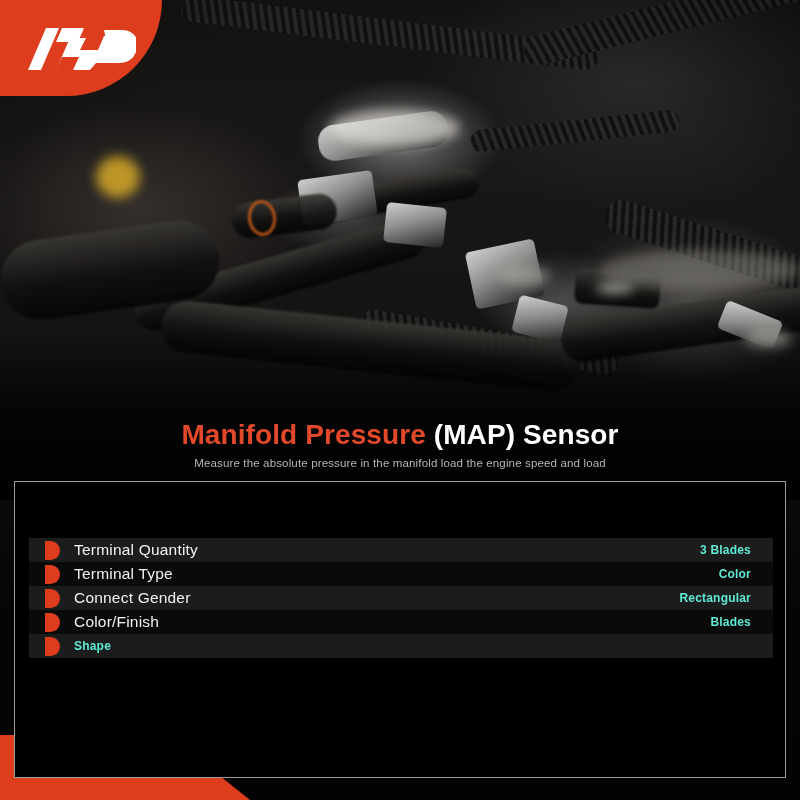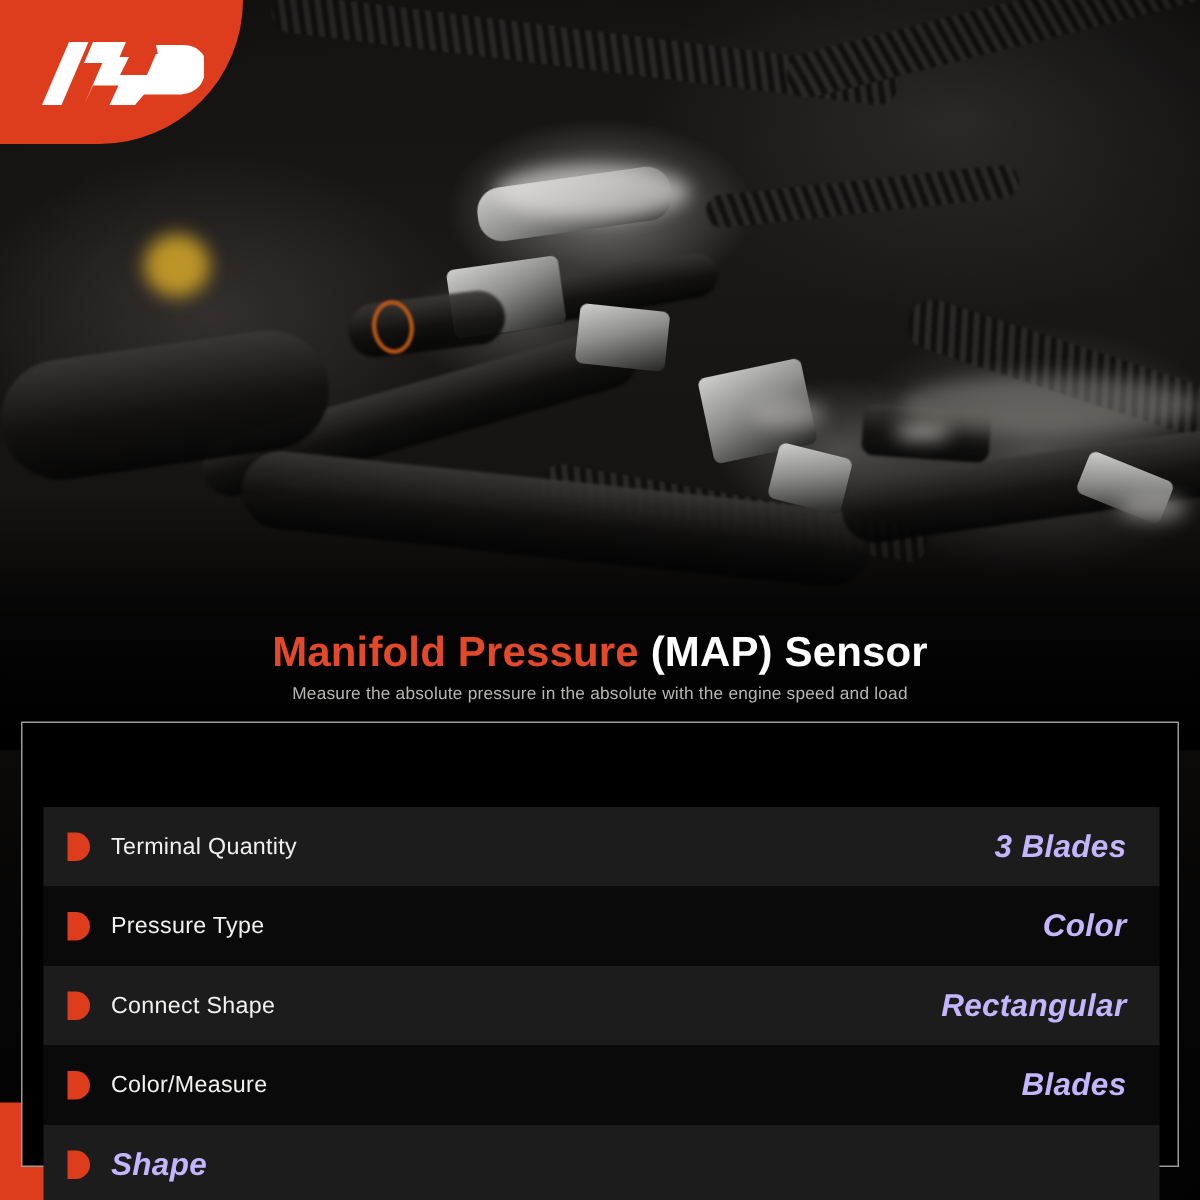--- a/index.html
+++ b/index.html
@@ -47,28 +47,28 @@
 
   
   .redleft{position:absolute;left:0;top:735px;width:20px;height:65px;background:#dd3d1c;z-index:2;}
   .redbottom{position:absolute;left:0;bottom:0;width:250px;height:28px;background:#dd3d1c;z-index:2;
              clip-path:polygon(0 0,215px 0,250px 28px,0 28px);}
 
   
   .panel{position:absolute;left:14px;top:481px;width:772px;height:297px;
          background:#000;border:1px solid #9a9a9a;box-sizing:border-box;z-index:4;}
   .rows{position:absolute;left:14px;top:56px;width:744px;}
-  .row{position:relative;height:53px;display:flex;align-items:center;}
+  .row{position:relative;height:24px;display:flex;align-items:center;}
   .row.odd{background:#1c1c1c;}
   .row.even{background:#0a0a0a;}
   .bullet{width:15px;height:19px;margin-left:16px;margin-right:14px;flex:0 0 auto;
           background:#dd3d1c;border-radius:0 14px 14px 0;}
   .label{color:#f2f1f0;font-size:15.5px;letter-spacing:.2px;flex:1 1 auto;}
-  .value{color:#c4b5fd;font-size:21px;font-weight:bold;letter-spacing:.2px;
-         margin-right:22px;white-space:nowrap;font-style:italic;}
+  .value{color:#5eead4;font-size:12px;font-weight:bold;letter-spacing:.2px;
+         margin-right:22px;white-space:nowrap;}
 </style>
 </head>
 <body>
 
 <div id="page">
 
   <div class="photo">
 
     <div class="ribbed" style="left:180px;top:20px;width:420px;height:26px;transform:rotate(7deg);"></div>
     <div class="ribbed" style="left:520px;top:0px;width:320px;height:30px;transform:rotate(-14deg);"></div>
@@ -113,46 +113,46 @@
       <path d="M36 2 L58 2 L52 16 L30 16 Z" fill="#ffffff"></path>
       <path d="M78 4 L96 4 C106 4 112 11 112 19 C112 27 105 33 95 33 L84 33 Z" fill="#ffffff"></path>
     </svg>
   </div>
 
   <div class="titlewrap">
     <div class="title">
       <span class="t-red">Manifold Pressure</span>
       <span class="t-white">(MAP) Sensor</span>
     </div>
-    <div class="subtitle">Measure the absolute pressure in the absolute with the engine speed and load</div>
+    <div class="subtitle">Measure the absolute pressure in the manifold load the engine speed and load</div>
   </div>
 
   <div class="redleft"></div>
   <div class="redbottom"></div>
 
   <div class="panel">
     <div class="rows" id="spec-rows">
         <div class="row odd">
           <div class="bullet"></div>
           <div class="label">Terminal Quantity</div>
           <div class="value">3 Blades</div>
         </div>
         <div class="row even">
           <div class="bullet"></div>
-          <div class="label">Pressure Type</div>
+          <div class="label">Terminal Type</div>
           <div class="value">Color</div>
         </div>
         <div class="row odd">
           <div class="bullet"></div>
-          <div class="label">Connect Shape</div>
+          <div class="label">Connect Gender</div>
           <div class="value">Rectangular</div>
         </div>
         <div class="row even">
           <div class="bullet"></div>
-          <div class="label">Color/Measure</div>
+          <div class="label">Color/Finish</div>
           <div class="value">Blades</div>
         </div>
         <div class="row odd">
           <div class="bullet"></div>
           <div class="value">Shape</div>
         </div>
       </div>
   </div>
 
 </div>

